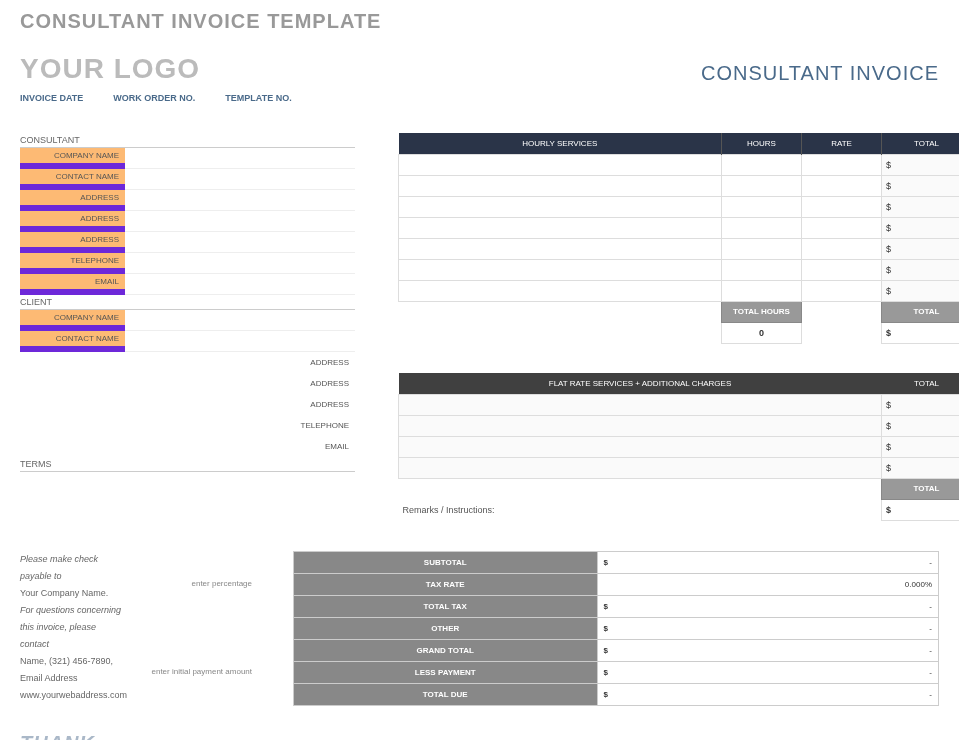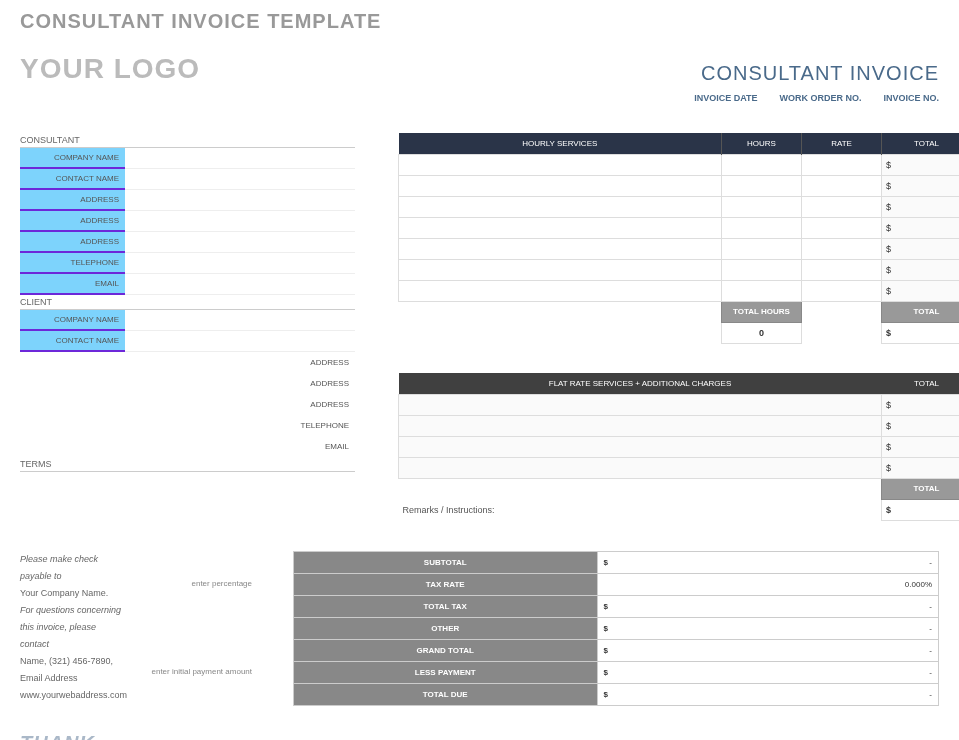--- a/index.html
+++ b/index.html
@@ -2,29 +2,29 @@
 <html><head>
 <meta charset="utf-8">
 <style>
   * { box-sizing: border-box; margin: 0; padding: 0; }
   body { font-family: Arial, sans-serif; font-size: 10px; color: #333; width: 959px; background: #fff; }
   .page { padding: 10px 20px 20px 20px; }
   .title { font-size: 20px; font-weight: bold; color: #999; letter-spacing: 1px; margin-bottom: 20px; }
   .header-row { display: flex; justify-content: space-between; align-items: flex-end; margin-bottom: 8px; }
   .logo { font-size: 28px; font-weight: bold; color: #bbb; letter-spacing: 1px; }
   .doc-type { font-size: 20px; color: #4a6a8a; letter-spacing: 1px; }
-  .meta-row { display: flex; justify-content: flex-end; gap: 22px; padding-right: 0; margin-bottom: 30px; }
+  .meta-row { display: flex; gap: 30px; padding-right: 0; margin-bottom: 30px; }
   .meta-col { text-align: center; }
   .meta-label { font-size: 9px; font-weight: bold; color: #4a6a8a; }
   .main-grid { display: flex; gap: 10px; }
   .left-col { width: 335px; }
   .right-col { flex: 1; }
   .section-header { font-size: 9px; color: #666; border-bottom: 1px solid #ccc; padding: 2px 0; margin-bottom: 0; }
   .field-row { display: flex; height: 21px; align-items: stretch; }
-  .field-label { width: 105px; background: #7dd3fc; text-align: right; padding-right: 6px; font-size: 8px; color: #555; display: flex; align-items: center; justify-content: flex-end; border-bottom: 2px solid #6d28d9; }
+  .field-label { width: 105px; background: #fdba74; text-align: right; padding-right: 6px; font-size: 8px; color: #555; display: flex; align-items: center; justify-content: flex-end; border-bottom: 6px solid #6d28d9; }
   .field-value { flex: 1; border-bottom: 1px solid #eee; }
   .addr-row { height: 21px; display:flex; align-items:center;}
   .addr-label { width:100%; text-align:right; padding-right:6px; font-size:8px; color:#555; padding-left: 40px; }
   table { border-collapse: collapse; width: 100%; table-layout: fixed; margin-left: 33px; }
   .svc-table th { background: #2a3448; color: #fff; font-size: 8px; font-weight: normal; height: 21px; text-align: center; border-right: 1px solid #555; }
   .svc-table td { border: 1px solid #ddd; height: 21px; font-size: 9px; padding: 0 4px; }
   .svc-table .total-cell { text-align: left; position: relative; background:#fafafa; }
   .svc-table .total-cell .dash { float: right; }
   .svc-table .summary-row td { background: #999; color: #fff; font-weight: bold; font-size: 8px; text-align: center; border:1px solid #888; }
   .svc-table .summary-row td.white { background: #fff; color: #333; font-weight: normal; border:1px solid #ddd; }
@@ -69,21 +69,21 @@
   </div>
 
   <div class="meta-row">
     <div class="meta-col">
       <div class="meta-label">INVOICE DATE</div>
     </div>
     <div class="meta-col">
       <div class="meta-label">WORK ORDER NO.</div>
     </div>
     <div class="meta-col">
-      <div class="meta-label">INVOICE NO.</div>
+      <div class="meta-label">TEMPLATE NO.</div>
     </div>
   </div>
 
   <div class="main-grid">
     <div class="left-col">
       <div class="section-header">CONSULTANT</div>
       <div class="field-row">
           <div class="field-label">COMPANY NAME</div>
           <div class="field-value"></div>
         </div>

